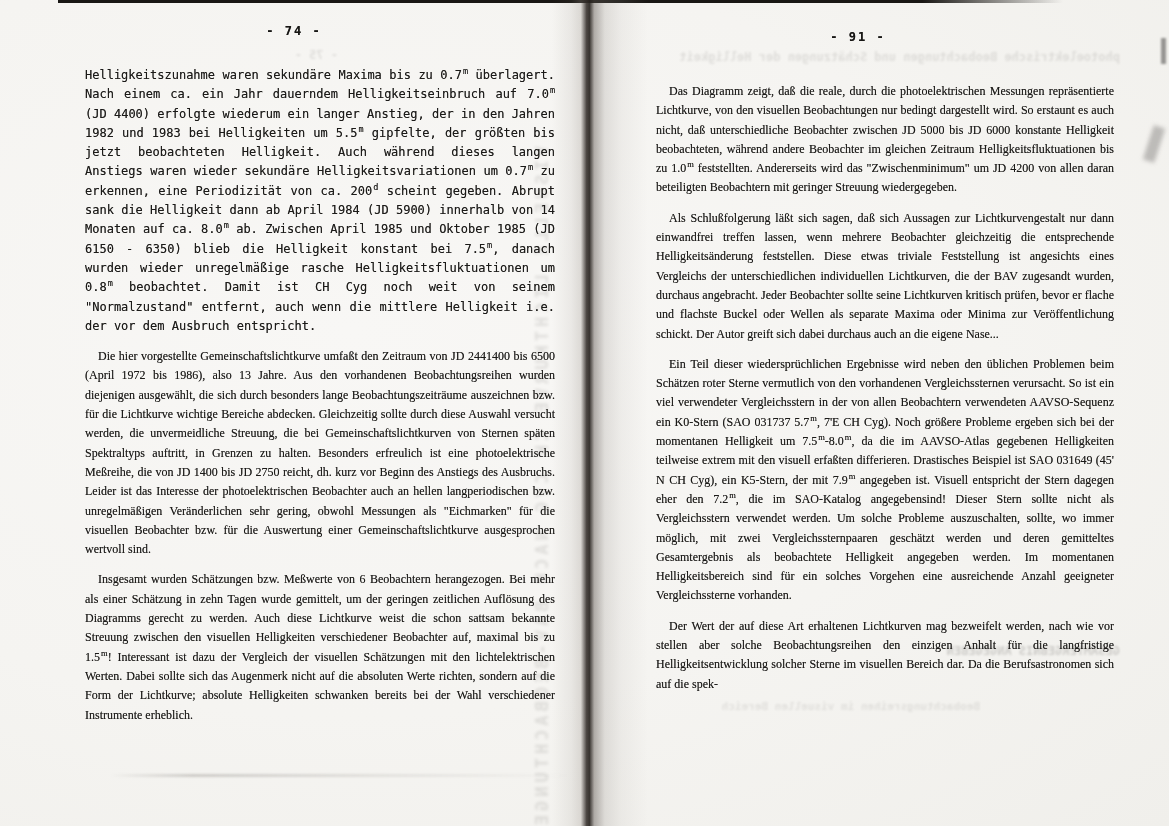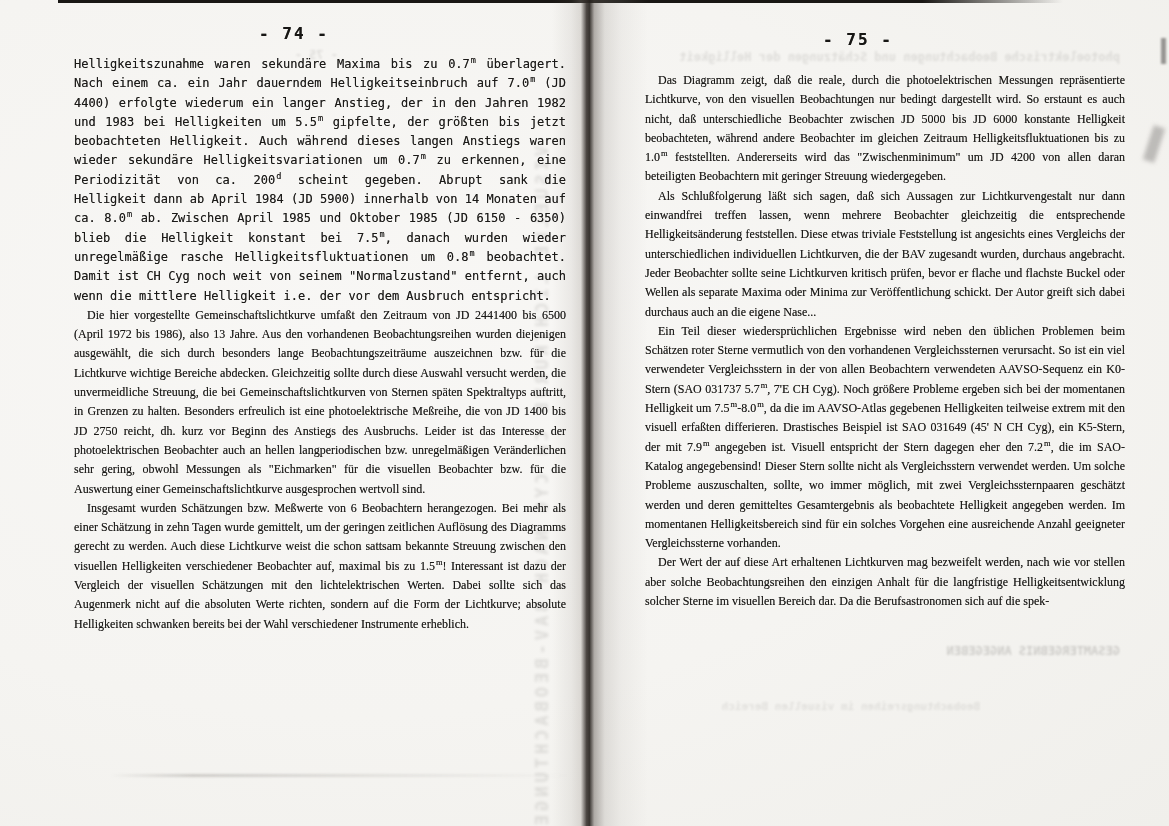--- a/index.html
+++ b/index.html
@@ -32,35 +32,35 @@
   .edge-mark-2 { position:absolute; left:1161px; top:38px; width:5px; height:26px;
     background:rgba(60,58,55,0.5); filter:blur(1px); }
   .bottom-smudge { position:absolute; left:110px; top:774px; width:460px; height:3px;
     background:linear-gradient(90deg, rgba(110,105,100,0) 0%, rgba(110,105,100,0.28) 18%,
       rgba(110,105,100,0.12) 60%, rgba(110,105,100,0) 100%);
     filter:blur(0.8px); }
 
   
   .page-number {
     position:absolute; text-align:center; font-weight:bold;
-    font-size:16px; letter-spacing:2px; color:#171614;
+    font-size:12px; letter-spacing:2px; color:#171614;
     text-shadow:0 0 0.5px rgba(0,0,0,0.55);
   }
   .page-number.left  { left:74px;  top:24px; width:440px; }
   .page-number.right { left:648px; top:30px; width:420px; }
 
   
   .page-body {
     position:absolute; text-align:justify;
     font-size:12px; line-height:19.3px;
     text-shadow:0 0 0.45px rgba(20,18,16,0.55);
   }
   .page-body.left  { left:74px;  top:55px; width:492px; }
   .page-body.right { left:645px; top:71px; width:480px; }
-  .page-body p { margin:0; }
+  .page-body p { margin:11px; }
   .page-body p.indent { text-indent:13px;font-family:Liberation Serif, serif; }
   .page-body sup { font-size:8.5px; line-height:0; vertical-align:5px; margin-left:1px; }
 
   
   .ghost { color:#3a3733; font-weight:bold; pointer-events:none; white-space:nowrap; }
   .ghost-vertical {
     position:absolute; left:292px; top:386px; width:520px; height:40px;
     transform:rotate(90deg) scaleY(-1); transform-origin:center;
     font-size:17px; letter-spacing:4px; opacity:0.13; filter:blur(1.4px);
     text-align:center;
@@ -88,21 +88,21 @@
   <div class="ghost ghost-h ghost-mid">GESAMTERGEBNIS ANGEGEBEN</div>
   <div class="ghost ghost-h ghost-low">Beobachtungsreihen im visuellen Bereich</div>
 
   <div class="page-number left">- 74 -</div>
   <div class="page-body left">
       <p>Helligkeitszunahme waren sekundäre Maxima bis zu 0.7<sup>m</sup> überlagert. Nach einem ca. ein Jahr dauerndem Helligkeitseinbruch auf 7.0<sup>m</sup> (JD 4400) erfolgte wiederum ein langer Anstieg, der in den Jahren 1982 und 1983 bei Helligkeiten um 5.5<sup>m</sup> gipfelte, der größten bis jetzt beobachteten Helligkeit. Auch während dieses langen Anstiegs waren wieder sekundäre Helligkeitsvariationen um 0.7<sup>m</sup> zu erkennen, eine Periodizität von ca. 200<sup>d</sup> scheint gegeben. Abrupt sank die Helligkeit dann ab April 1984 (JD 5900) innerhalb von 14 Monaten auf ca. 8.0<sup>m</sup> ab. Zwischen April 1985 und Oktober 1985 (JD 6150 - 6350) blieb die Helligkeit konstant bei 7.5<sup>m</sup>, danach wurden wieder unregelmäßige rasche Helligkeitsfluktuationen um 0.8<sup>m</sup> beobachtet. Damit ist CH Cyg noch weit von seinem "Normalzustand" entfernt, auch wenn die mittlere Helligkeit i.e. der vor dem Ausbruch entspricht.</p>
       <p class="indent">Die hier vorgestellte Gemeinschaftslichtkurve umfaßt den Zeitraum von JD 2441400 bis 6500 (April 1972 bis 1986), also 13 Jahre. Aus den vorhandenen Beobachtungsreihen wurden diejenigen ausgewählt, die sich durch besonders lange Beobachtungszeiträume auszeichnen bzw. für die Lichtkurve wichtige Bereiche abdecken. Gleichzeitig sollte durch diese Auswahl versucht werden, die unvermeidliche Streuung, die bei Gemeinschaftslichtkurven von Sternen späten Spektraltyps auftritt, in Grenzen zu halten. Besonders erfreulich ist eine photoelektrische Meßreihe, die von JD 1400 bis JD 2750 reicht, dh. kurz vor Beginn des Anstiegs des Ausbruchs. Leider ist das Interesse der photoelektrischen Beobachter auch an hellen langperiodischen bzw. unregelmäßigen Veränderlichen sehr gering, obwohl Messungen als "Eichmarken" für die visuellen Beobachter bzw. für die Auswertung einer Gemeinschaftslichtkurve ausgesprochen wertvoll sind.</p>
       <p class="indent">Insgesamt wurden Schätzungen bzw. Meßwerte von 6 Beobachtern herangezogen. Bei mehr als einer Schätzung in zehn Tagen wurde gemittelt, um der geringen zeitlichen Auflösung des Diagramms gerecht zu werden. Auch diese Lichtkurve weist die schon sattsam bekannte Streuung zwischen den visuellen Helligkeiten verschiedener Beobachter auf, maximal bis zu 1.5<sup>m</sup>! Interessant ist dazu der Vergleich der visuellen Schätzungen mit den lichtelektrischen Werten. Dabei sollte sich das Augenmerk nicht auf die absoluten Werte richten, sondern auf die Form der Lichtkurve; absolute Helligkeiten schwanken bereits bei der Wahl verschiedener Instrumente erheblich.</p>
     </div>
 
-  <div class="page-number right">- 75 -</div>
+  <div class="page-number right">- 91 -</div>
   <div class="page-body right">
       <p class="indent">Das Diagramm zeigt, daß die reale, durch die photoelektrischen Messungen repräsentierte Lichtkurve, von den visuellen Beobachtungen nur bedingt dargestellt wird. So erstaunt es auch nicht, daß unterschiedliche Beobachter zwischen JD 5000 bis JD 6000 konstante Helligkeit beobachteten, während andere Beobachter im gleichen Zeitraum Helligkeitsfluktuationen bis zu 1.0<sup>m</sup> feststellten. Andererseits wird das "Zwischenminimum" um JD 4200 von allen daran beteiligten Beobachtern mit geringer Streuung wiedergegeben.</p>
       <p class="indent">Als Schlußfolgerung läßt sich sagen, daß sich Aussagen zur Lichtkurvengestalt nur dann einwandfrei treffen lassen, wenn mehrere Beobachter gleichzeitig die entsprechende Helligkeitsänderung feststellen. Diese etwas triviale Feststellung ist angesichts eines Vergleichs der unterschiedlichen individuellen Lichtkurven, die der BAV zugesandt wurden, durchaus angebracht. Jeder Beobachter sollte seine Lichtkurven kritisch prüfen, bevor er flache und flachste Buckel oder Wellen als separate Maxima oder Minima zur Veröffentlichung schickt. Der Autor greift sich dabei durchaus auch an die eigene Nase...</p>
       <p class="indent">Ein Teil dieser wiedersprüchlichen Ergebnisse wird neben den üblichen Problemen beim Schätzen roter Sterne vermutlich von den vorhandenen Vergleichssternen verursacht. So ist ein viel verwendeter Vergleichsstern in der von allen Beobachtern verwendeten AAVSO-Sequenz ein K0-Stern (SAO 031737 5.7<sup>m</sup>, 7'E CH Cyg). Noch größere Probleme ergeben sich bei der momentanen Helligkeit um 7.5<sup>m</sup>-8.0<sup>m</sup>, da die im AAVSO-Atlas gegebenen Helligkeiten teilweise extrem mit den visuell erfaßten differieren. Drastisches Beispiel ist SAO 031649 (45' N CH Cyg), ein K5-Stern, der mit 7.9<sup>m</sup> angegeben ist. Visuell entspricht der Stern dagegen eher den 7.2<sup>m</sup>, die im SAO-Katalog angegebensind! Dieser Stern sollte nicht als Vergleichsstern verwendet werden. Um solche Probleme auszuschalten, sollte, wo immer möglich, mit zwei Vergleichssternpaaren geschätzt werden und deren gemitteltes Gesamtergebnis als beobachtete Helligkeit angegeben werden. Im momentanen Helligkeitsbereich sind für ein solches Vorgehen eine ausreichende Anzahl geeigneter Vergleichssterne vorhanden.</p>
       <p class="indent">Der Wert der auf diese Art erhaltenen Lichtkurven mag bezweifelt werden, nach wie vor stellen aber solche Beobachtungsreihen den einzigen Anhalt für die langfristige Helligkeitsentwicklung solcher Sterne im visuellen Bereich dar. Da die Berufsastronomen sich auf die spek-</p>
     </div>
 
 </div>
 
 </body></html>

